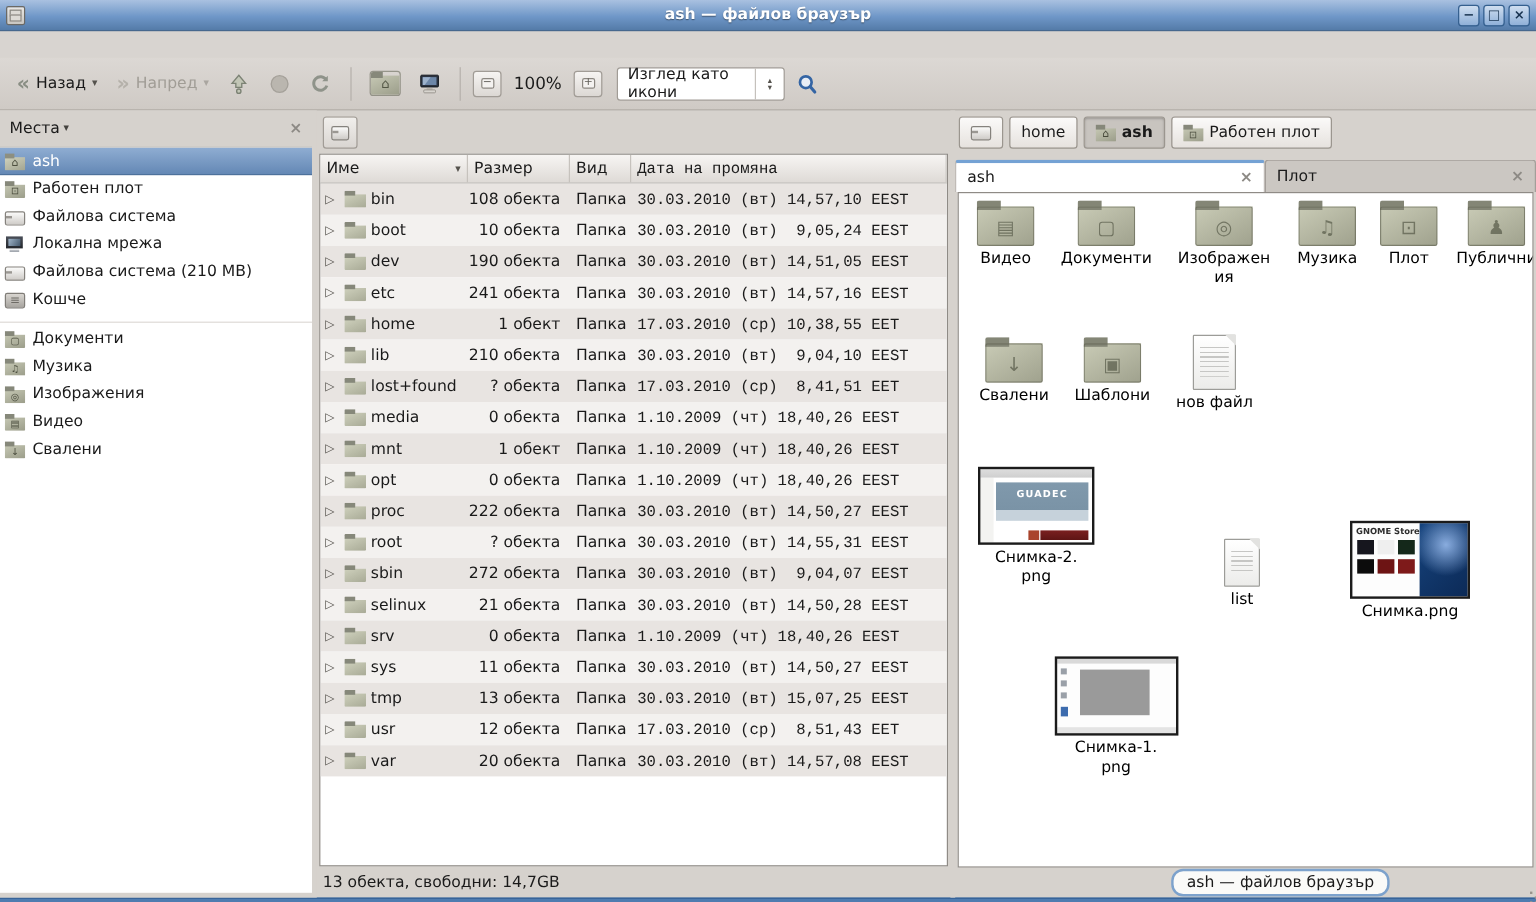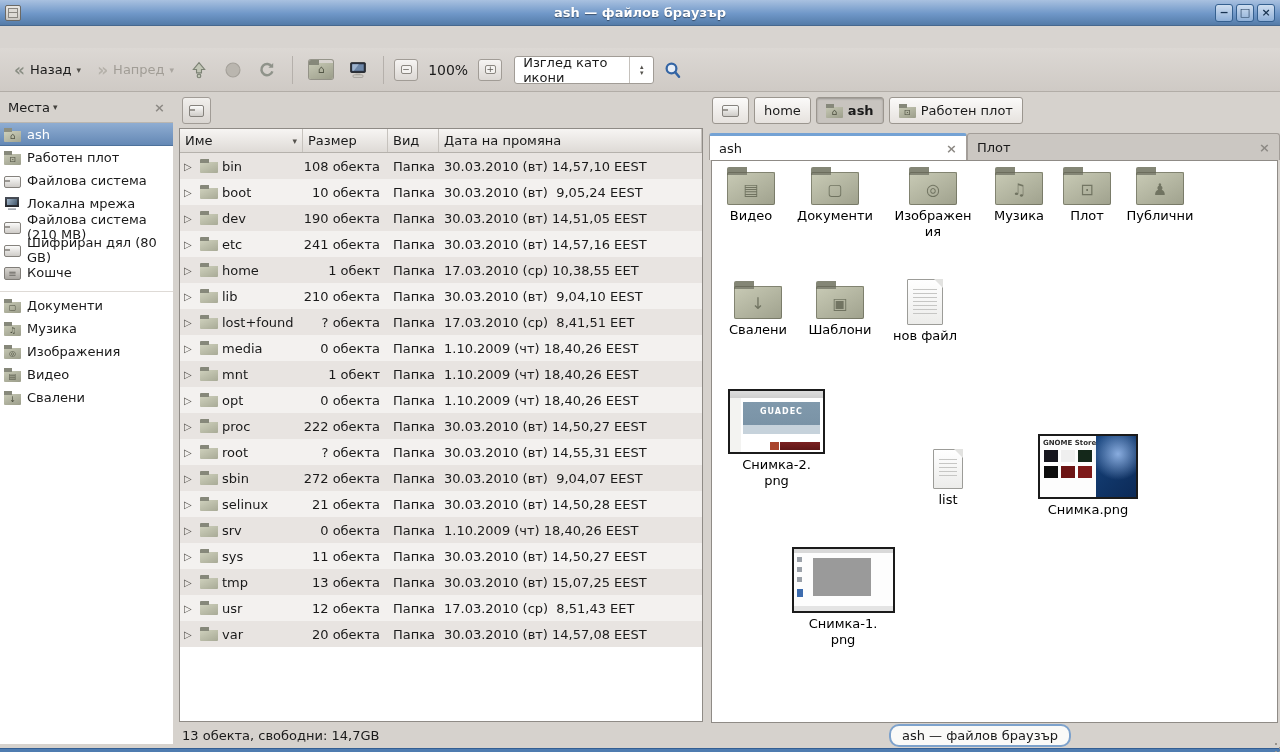--- a/index.html
+++ b/index.html
@@ -44,21 +44,21 @@
   .zoom-level { padding:0 6px; font-size:14px; }
   .view-combo { width:140px; height:28px; background:#fff; border:1px solid #a19c96; border-radius:3px;
     display:flex; align-items:center; margin-left:8px; }
   .view-combo .vc-label { flex:1; padding-left:8px; }
   .vc-spin { width:24px; border-left:1px solid #c5c1bc; align-self:stretch; display:flex; flex-direction:column; align-items:center; justify-content:center; font-size:7px; color:#55524d; line-height:6px; }
 
   
   .content { height:656px; display:flex; }
 
   
-  .sidebar { width:173px; display:flex; flex-direction:column; background:#d6d2cd; }
+  .sidebar { width:260px; display:flex; flex-direction:column; background:#d6d2cd; }
   .sb-header { height:30px; display:flex; align-items:center; padding:0 8px; }
   .sb-title { }
   .sb-title-chev { font-size:9px; margin-left:3px; color:#44423e; }
   .sb-close, .tab-close { margin-left:auto; color:#8d8a85; font-size:13px; font-weight:bold; }
   .sb-list { flex:1; background:#fff; border-top:1px solid #bab6b0; overflow:hidden; margin-bottom:4px; }
   .side-item { height:23px; display:flex; align-items:center; gap:6px; padding:0 4px; }
   .side-item.selected { background:linear-gradient(#8fadd2,#6488b5); color:#fff; border-bottom:1px solid #4d719b; }
   .side-item.separator { height:8px; border-bottom:1px solid #dedad6; margin-bottom:2px; }
 
   
@@ -87,21 +87,21 @@
   
   .middle { width:528px; display:flex; flex-direction:column; }
   .mp-top { height:36px; display:flex; align-items:center; padding-left:5px; }
   .mp-root-btn { width:29px; height:27px; border:1px solid #a19c96; border-radius:3px; background:linear-gradient(#f1efec,#d9d5d1);
     display:flex; align-items:center; justify-content:center; }
   .mp-root-btn .mini-icon { width:15px; }
   .tree { flex:1; margin:0 2px; border:1px solid #8f8b86; background:#fff; display:flex; flex-direction:column; overflow:hidden; }
   .tree-head { height:24px; display:flex; background:linear-gradient(#f7f5f3,#dedad6); border-bottom:1px solid #b5b1ac; flex:none; }
   .th-cell { border-right:1px solid #c6c2bd; padding:0 5px; display:flex; align-items:center; }
   .th-sort { margin-left:auto; font-size:9px; color:#55524d; padding-left:6px; }
-  .c-name { width:123px;gap:11px; } .c-size { width:85px; } .c-type { width:51px; } .c-date { flex:1; }
+  .c-name { width:123px;gap:11px; } .c-size { width:85px; } .c-type { width:51px; } .c-date { flex:1;font-family:Liberation Mono, monospace; }
   .tree-body { flex:1; overflow:hidden; }
   .tree-row { height:26px; display:flex; align-items:center; }
   .tree-row:nth-child(odd) { background:#e8e4e1; }
   .tree-row:nth-child(even) { background:#f3f1ef; }
   .tree-row .c-name { display:flex; align-items:center; gap:4px; padding-left:4px; flex:none; }
   .expander { font-size:10px; color:#55524d; width:12px; }
   .tree-folder { width:18px; height:14px; flex:none;
     background:linear-gradient(#8f English 0 0) no-repeat;
     background:linear-gradient(#86887a,#86887a) 0 0/9px 4px no-repeat,
       linear-gradient(155deg,#cfd1bd,#a8aa96) 0 3px/18px 11px no-repeat; border-radius:1px; }
@@ -321,24 +321,20 @@
   </div>
         <div class="side-item">
     <span class="mini-icon i-network"></span>
     <span class="side-label">Локална мрежа</span>
   </div>
         <div class="side-item">
     <span class="mini-icon i-drive"></span>
     <span class="side-label">Файлова система (210 MB)</span>
   </div>
         <div class="side-item">
-    <span class="mini-icon i-drive"></span>
-    <span class="side-label">Шифриран дял (80 GB)</span>
-  </div>
-        <div class="side-item">
     <span class="mini-icon i-trash"></span>
     <span class="side-label">Кошче</span>
   </div>
         <div class="side-item separator">
 
     <span class="side-label"></span>
   </div>
         <div class="side-item">
     <span class="mini-icon i-folder-doc"></span>
     <span class="side-label">Документи</span>

